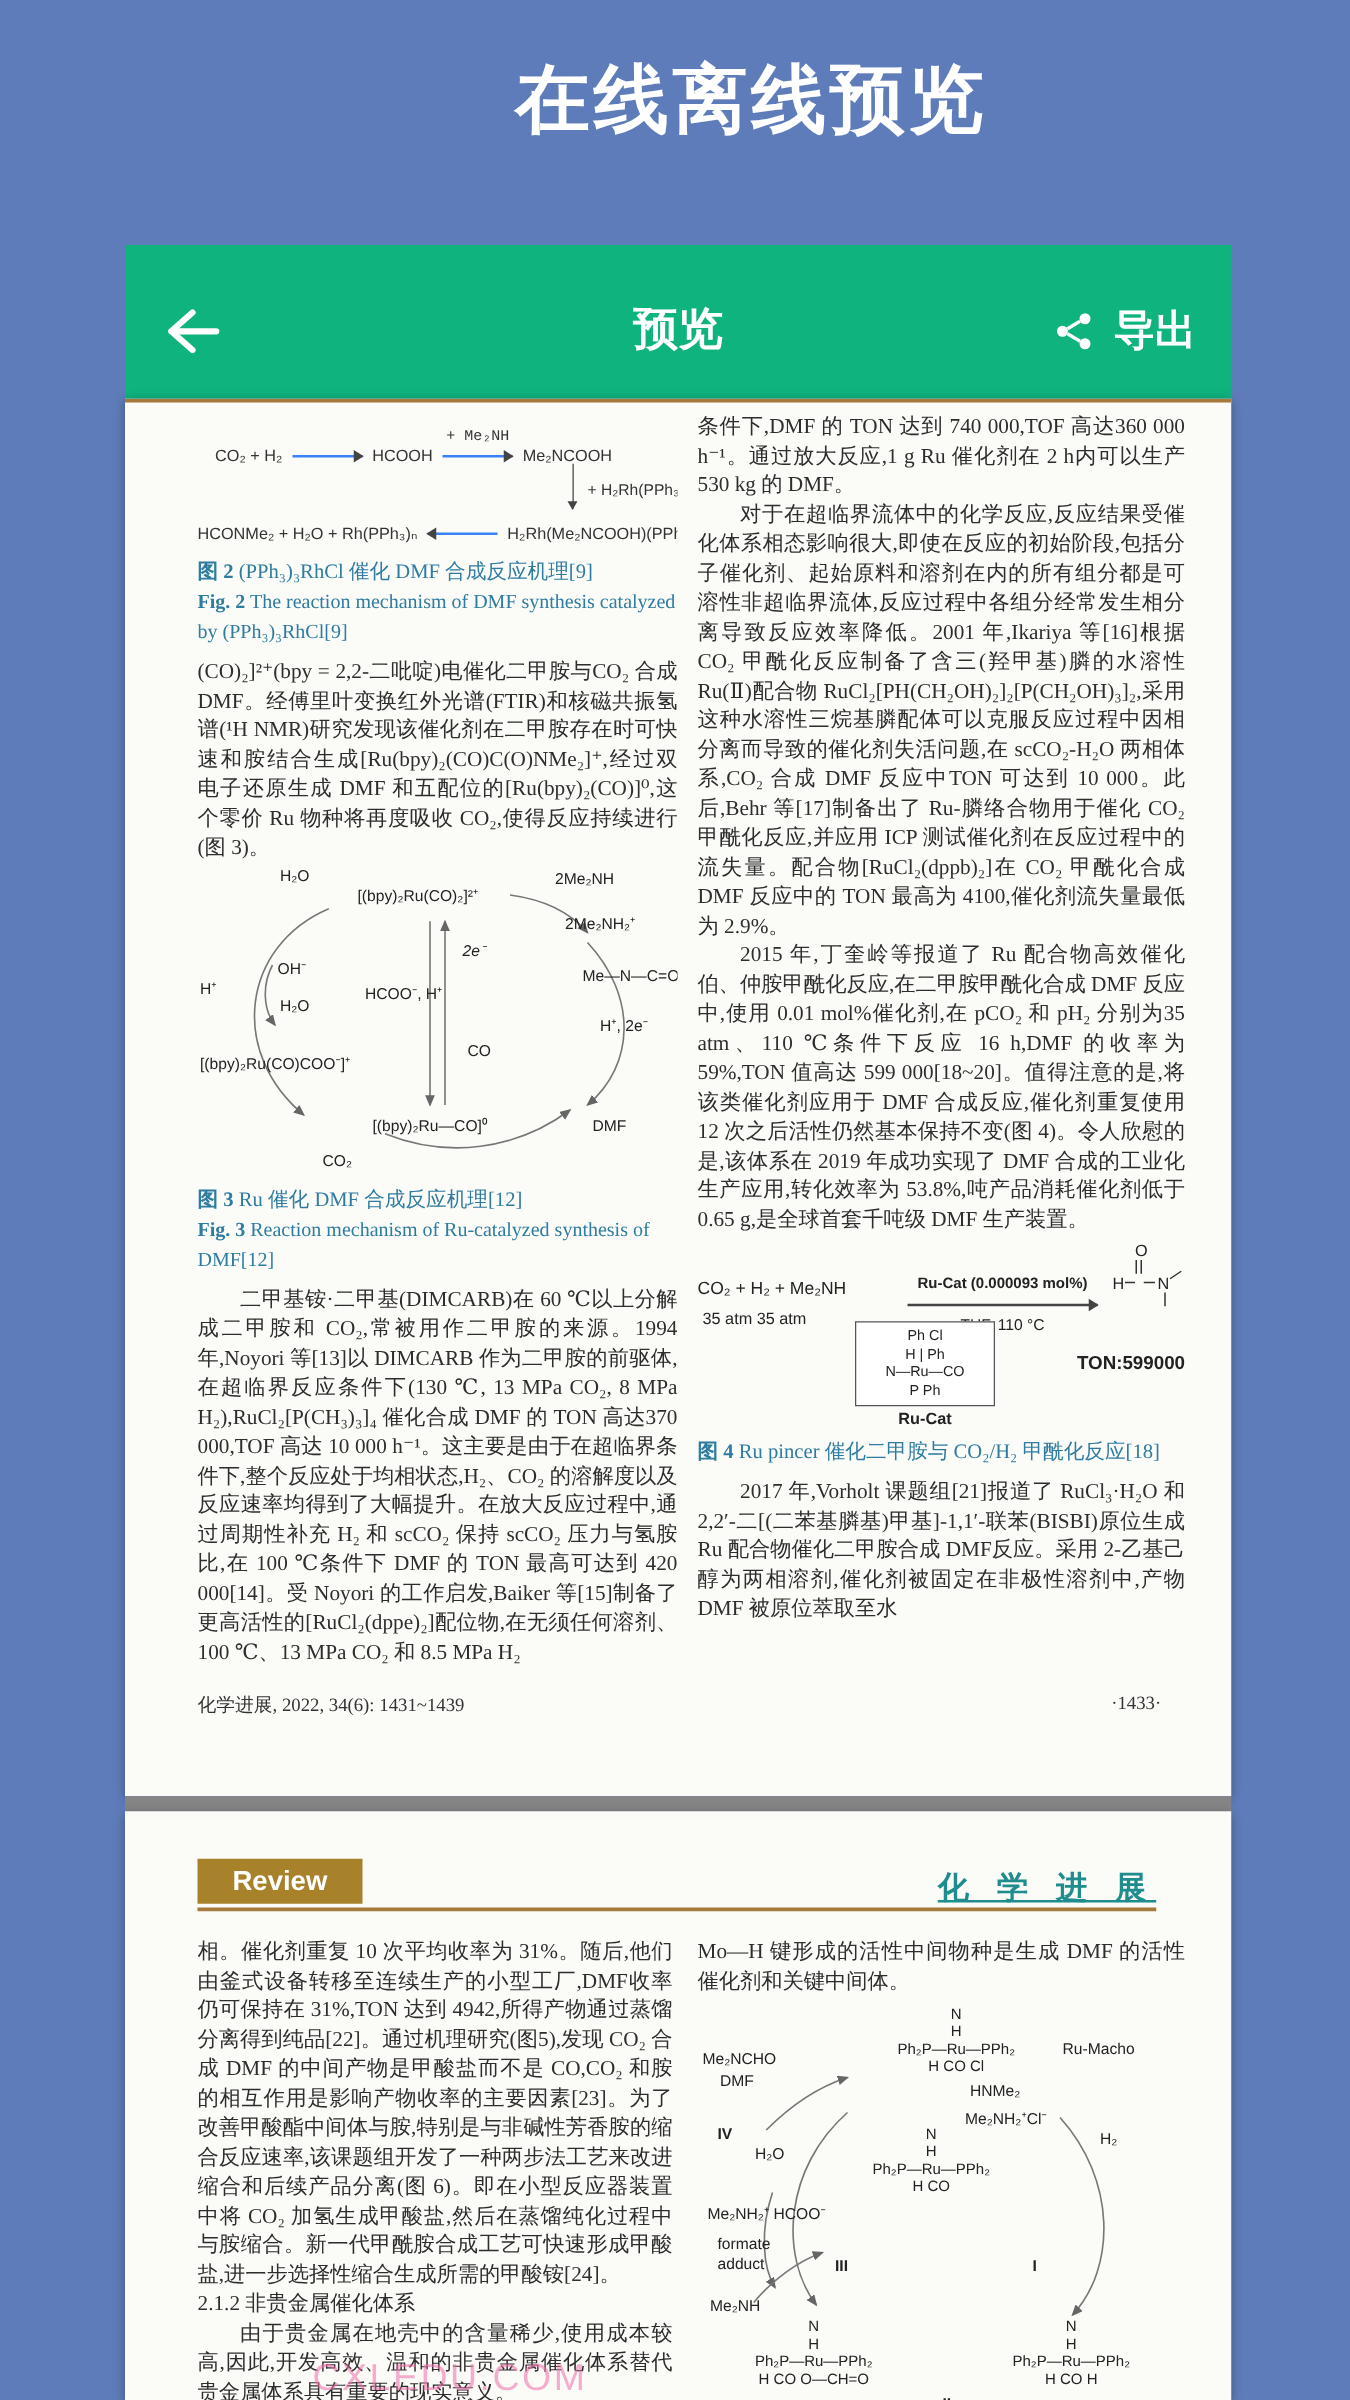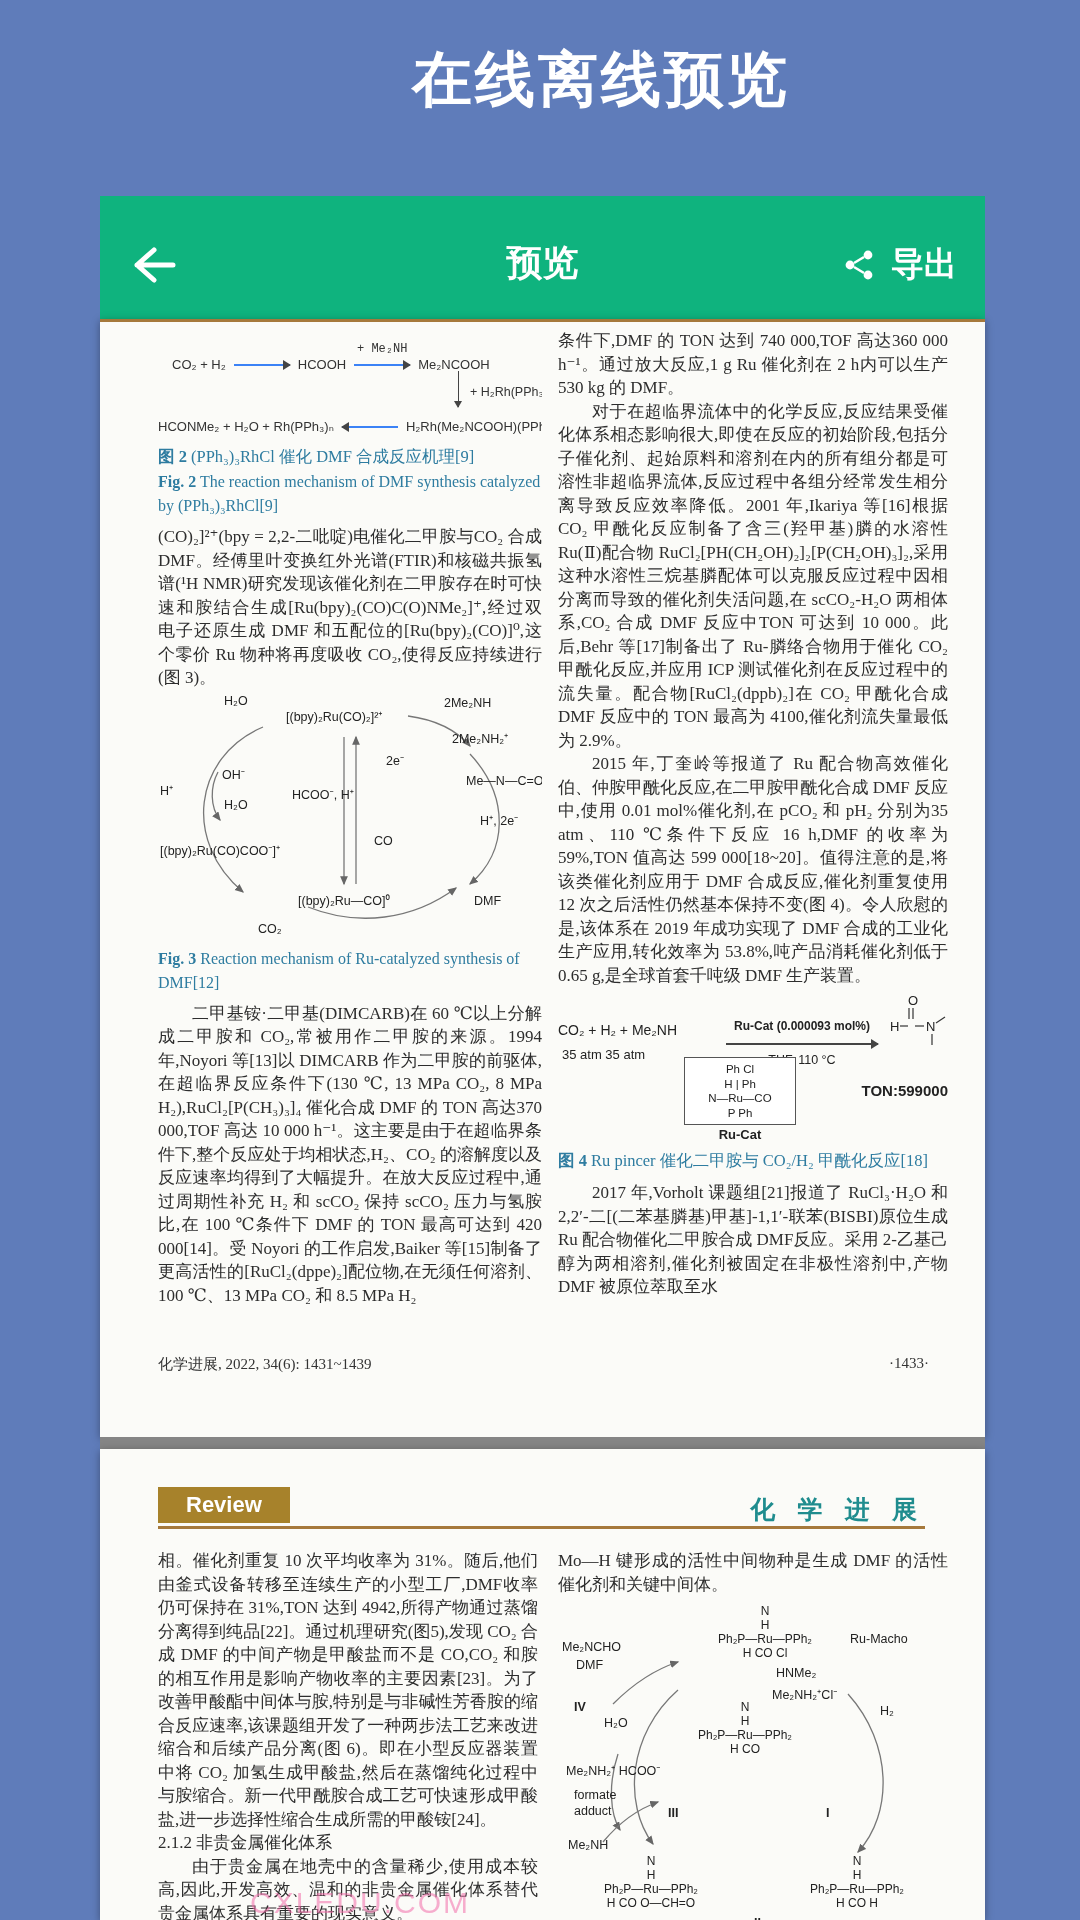--- a/index.html
+++ b/index.html
@@ -81,21 +81,21 @@
     font-weight:700; font-size:13px; }
   .f4ton { position:absolute; right:0; top:86px; font-weight:700; font-size:15px; }
 
   .p1foot { position:absolute; left:58px; right:56px; top:1036px; display:flex;
     justify-content:space-between; font-family:"Liberation Serif",serif; font-size:15px; color:#333; }
 
   
   .badge { position:absolute; left:58px; top:38px; background:#a7822b; color:#fff;
     font-size:22px; font-weight:700; padding:5px 28px; }
   .journal { position:absolute; right:60px; top:44px; color:#1f8c8e;
-    font-family:"Liberation Serif",serif; font-weight:700; font-size:25px; letter-spacing:8px; }
+    font-family:"Liberation Serif",serif; font-weight:700; font-size:25px; letter-spacing:8px;text-decoration:underline; }
   .p2rule { position:absolute; left:58px; right:60px; top:77px; height:3px; background:#a6793c; }
   .col-l2 { left:58px; top:100px; width:380px; height:372px; overflow:hidden; }
   .col-r2 { left:458px; top:100px; width:390px; height:372px; overflow:hidden; }
   .h-sub { margin:3px 0 2px; text-align:left; }
 
   
   .diagram2 { position:relative; height:330px; margin-top:8px; font-family:"Liberation Sans",sans-serif;
     font-size:12.5px; color:#222; text-align:left; }
   .diagram2 svg { position:absolute; inset:0; }
   .d2l { position:absolute; white-space:nowrap; }
@@ -182,31 +182,33 @@
             </g>
           </svg>
           <span class="f3l" style="left:66px; top:-2px;">H₂O</span>
           <span class="f3l" style="left:128px; top:14px;">[(bpy)₂Ru(CO)₂]²⁺</span>
           <span class="f3l" style="left:286px; top:0px;">2Me₂NH</span>
           <span class="f3l" style="left:294px; top:36px;">2Me₂NH₂⁺</span>
           <span class="f3l" style="left:64px; top:72px;">OH⁻</span>
           <span class="f3l" style="left:2px; top:88px;">H⁺</span>
           <span class="f3l" style="left:66px; top:102px;">H₂O</span>
           <span class="f3l" style="left:134px; top:92px;">HCOO⁻, H⁺</span>
-          <span class="f3l" style="left:228px; top:58px;">2e⁻</span>
+          <span class="f3l" style="left:212px; top:58px;font-style:italic;">2e⁻</span>
           <span class="f3l" style="left:216px; top:138px;">CO</span>
           <span class="f3l" style="left:322px; top:118px;">H⁺, 2e⁻</span>
           <span class="f3l" style="left:2px; top:148px;">[(bpy)₂Ru(CO)COO⁻]⁺</span>
           <span class="f3l" style="left:308px; top:78px;">Me—N—C=O</span>
           <span class="f3l" style="left:140px; top:198px;">[(bpy)₂Ru—CO]⁰</span>
           <span class="f3l" style="left:100px; top:226px;">CO₂</span>
           <span class="f3l" style="left:316px; top:198px;">DMF</span>
         </div>
 
         <div class="fig-cap">
+          <div class="cn"><b>图 3</b>
+            <span>Ru 催化 DMF 合成反应机理[12]</span></div>
           <div class="en"><b>Fig. 3</b>
             <span>Reaction mechanism of Ru-catalyzed synthesis of DMF[12]</span></div>
         </div>
 
         <p class="ind">二甲基铵·二甲基(DIMCARB)在 60 ℃以上分解成二甲胺和 CO₂,常被用作二甲胺的来源。1994年,Noyori 等[13]以 DIMCARB 作为二甲胺的前驱体,在超临界反应条件下(130 ℃, 13 MPa CO₂, 8 MPa H₂),RuCl₂[P(CH₃)₃]₄ 催化合成 DMF 的 TON 高达370 000,TOF 高达 10 000 h⁻¹。这主要是由于在超临界条件下,整个反应处于均相状态,H₂、CO₂ 的溶解度以及反应速率均得到了大幅提升。在放大反应过程中,通过周期性补充 H₂ 和 scCO₂ 保持 scCO₂ 压力与氢胺比,在 100 ℃条件下 DMF 的 TON 最高可达到 420 000[14]。受 Noyori 的工作启发,Baiker 等[15]制备了更高活性的[RuCl₂(dppe)₂]配位物,在无须任何溶剂、100 ℃、13 MPa CO₂ 和 8.5 MPa H₂</p>
       </div>
 
       <div class="col col-r1">
         <p>条件下,DMF 的 TON 达到 740 000,TOF 高达360 000 h⁻¹。通过放大反应,1 g Ru 催化剂在 2 h内可以生产 530 kg 的 DMF。</p>
         <p class="ind">对于在超临界流体中的化学反应,反应结果受催化体系相态影响很大,即使在反应的初始阶段,包括分子催化剂、起始原料和溶剂在内的所有组分都是可溶性非超临界流体,反应过程中各组分经常发生相分离导致反应效率降低。2001 年,Ikariya 等[16]根据 CO₂ 甲酰化反应制备了含三(羟甲基)膦的水溶性 Ru(Ⅱ)配合物 RuCl₂[PH(CH₂OH)₂]₂[P(CH₂OH)₃]₂,采用这种水溶性三烷基膦配体可以克服反应过程中因相分离而导致的催化剂失活问题,在 scCO₂-H₂O 两相体系,CO₂ 合成 DMF 反应中TON 可达到 10 000。此后,Behr 等[17]制备出了 Ru-膦络合物用于催化 CO₂ 甲酰化反应,并应用 ICP 测试催化剂在反应过程中的流失量。配合物[RuCl₂(dppb)₂]在 CO₂ 甲酰化合成 DMF 反应中的 TON 最高为 4100,催化剂流失量最低为 2.9%。</p>

